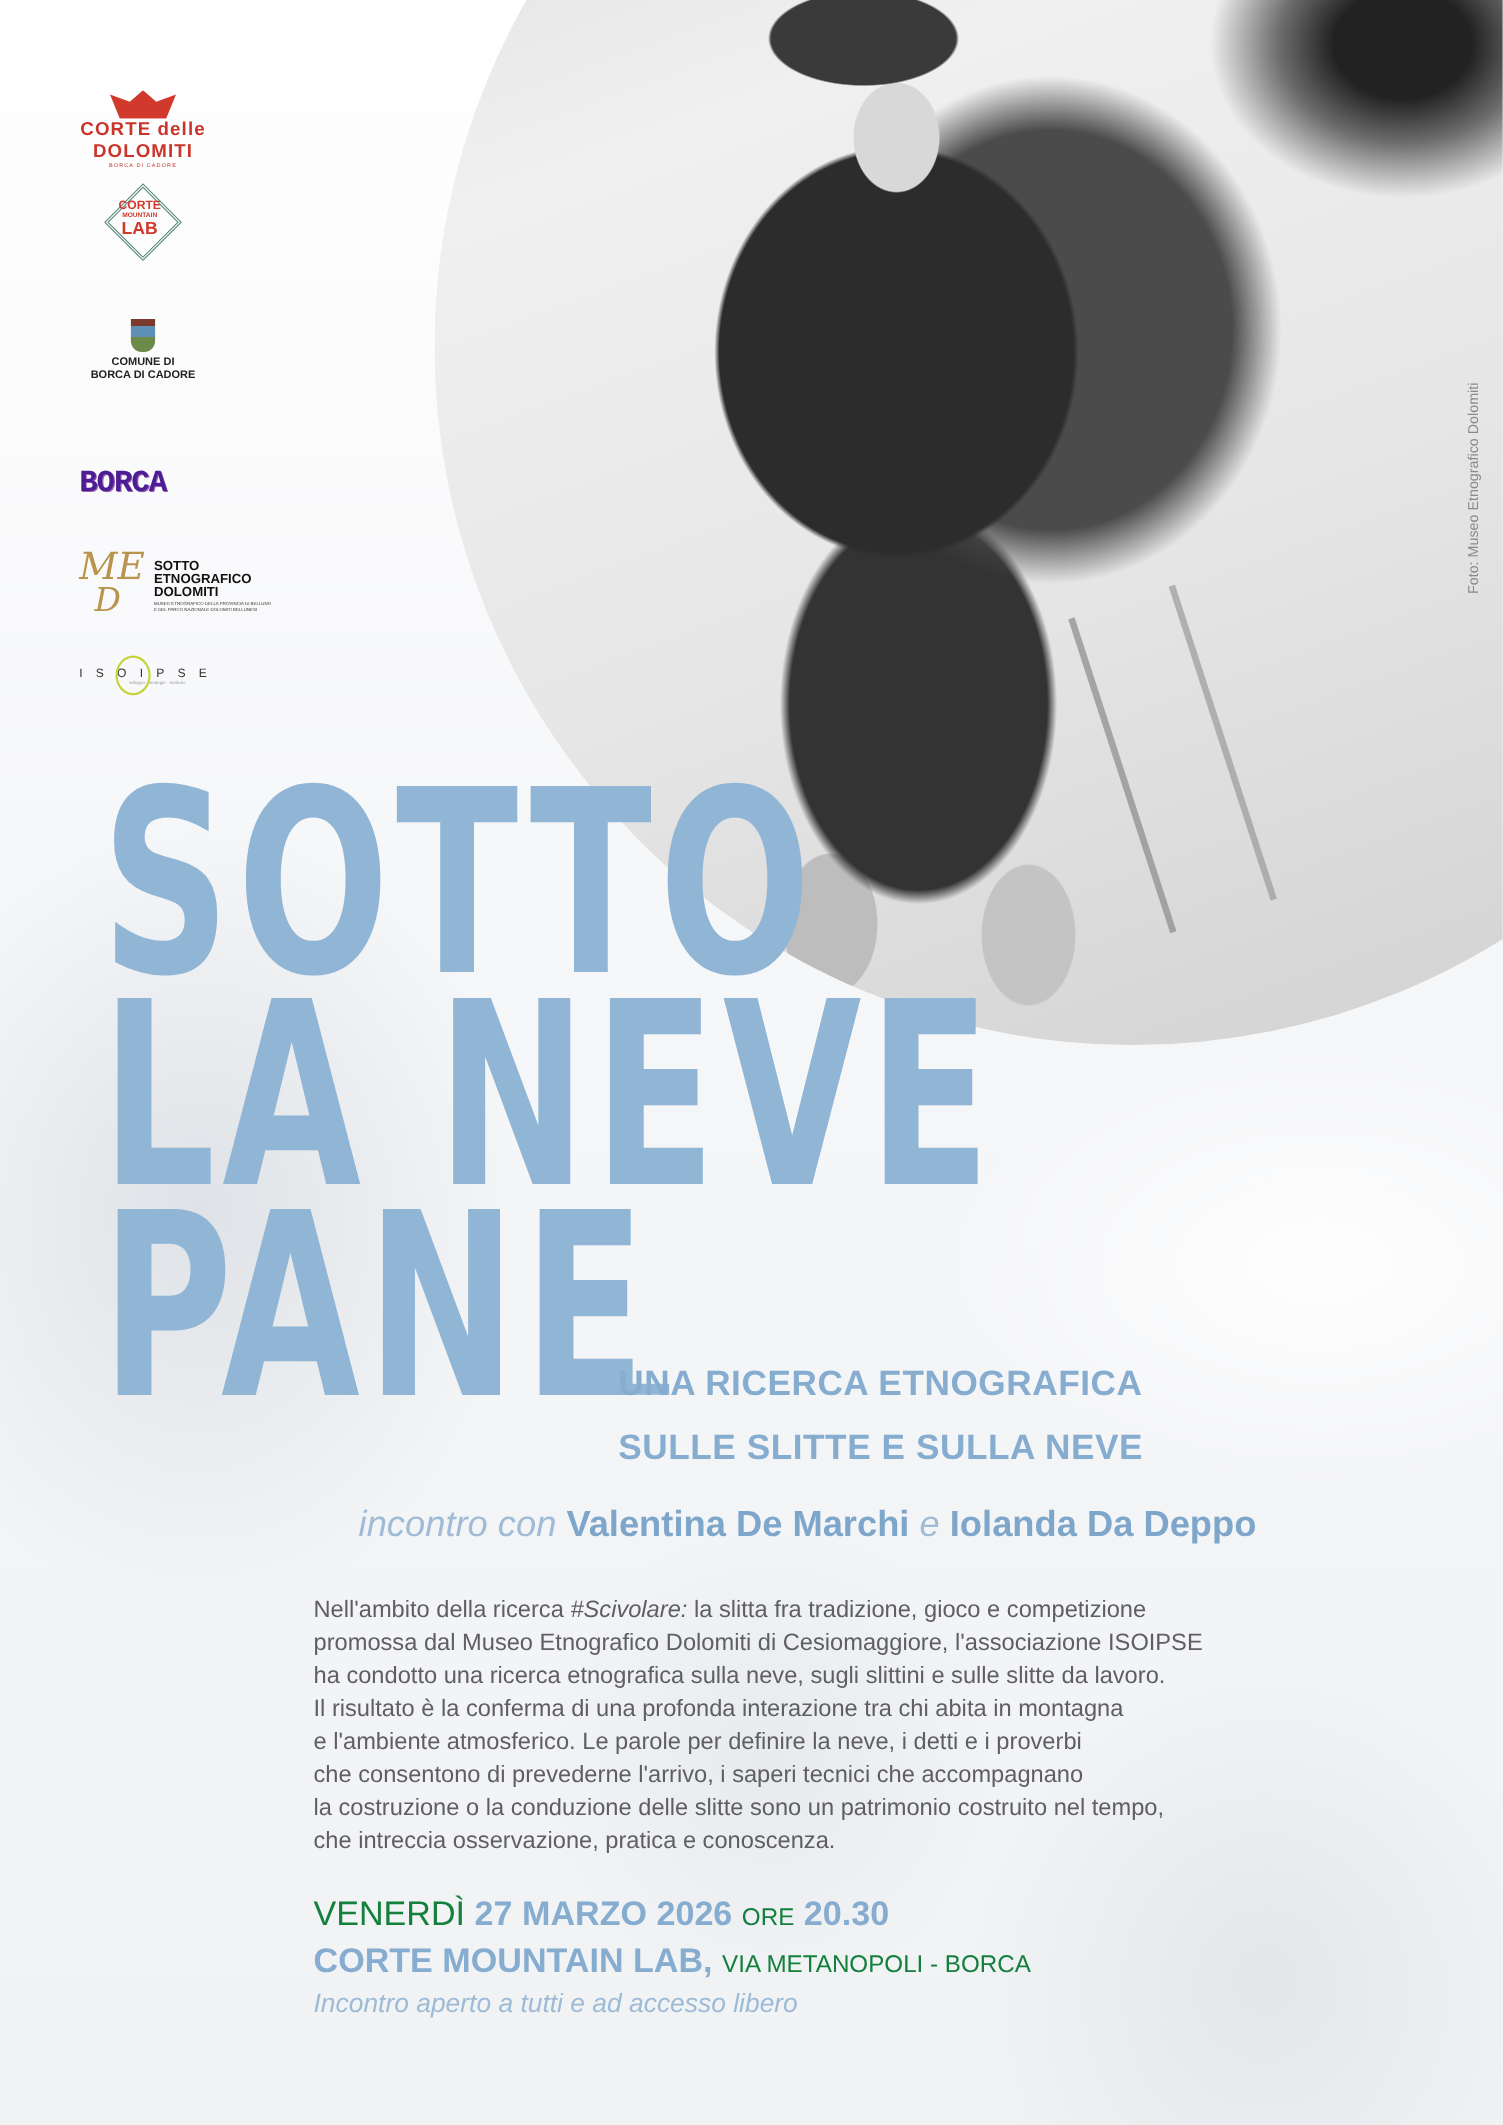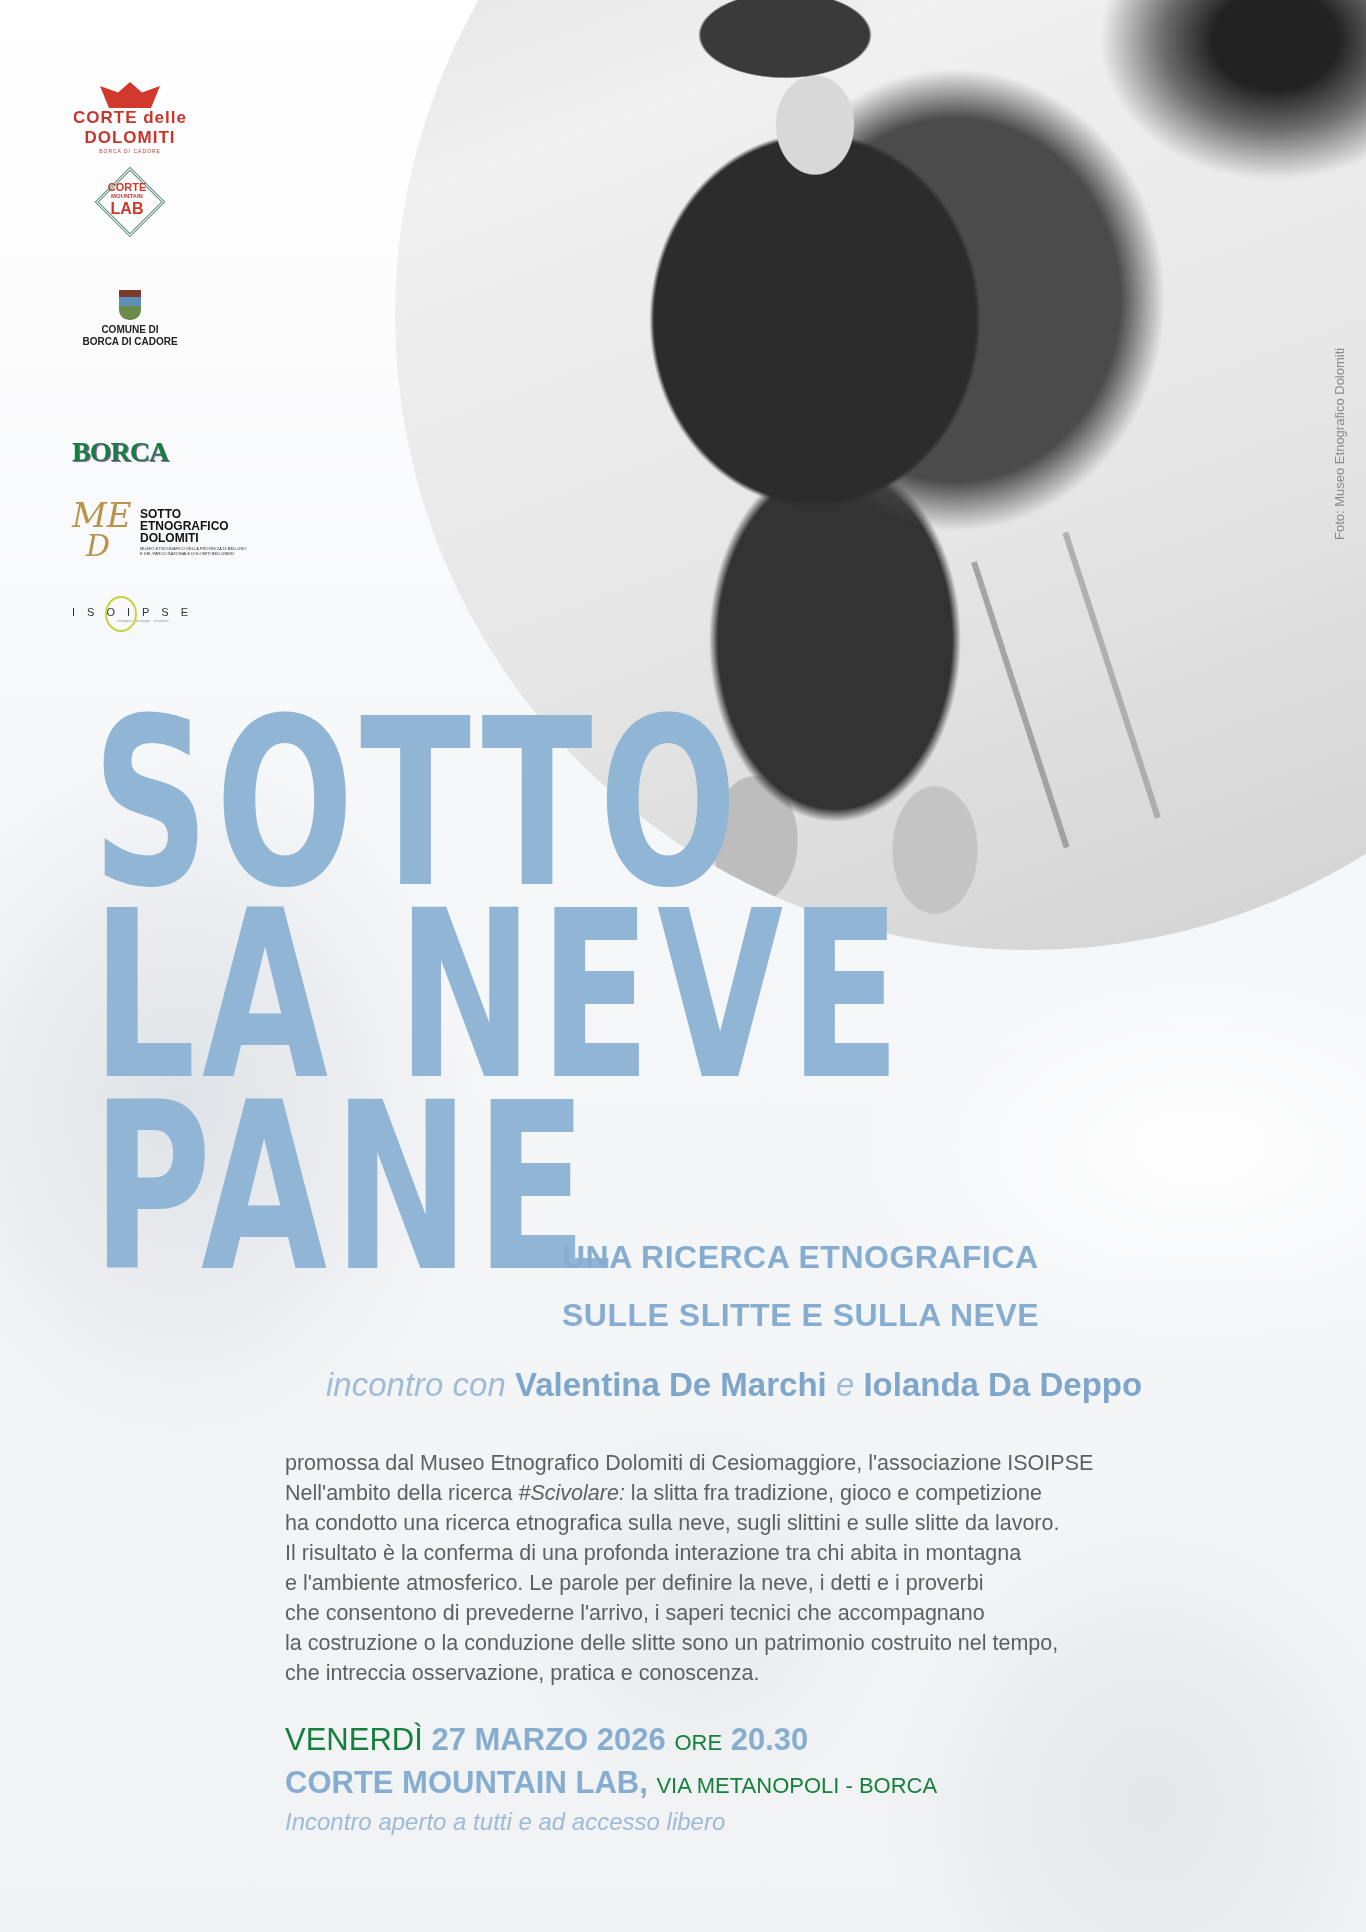--- a/index.html
+++ b/index.html
@@ -40,22 +40,22 @@
   .corte .sub { color:#c9352a; font-size:5px; letter-spacing:1px; }
   .lab { left:95px; top:167px; width:64px; height:64px;text-decoration:underline; }
   .lab .diamond { position:absolute; left:10px; top:10px; width:44px; height:44px; transform:rotate(45deg);
     border:3px double #5a8a7a; }
   .lab .txt { position:absolute; left:0; top:14px; width:64px; text-align:center; color:#d0392b;
     font-weight:bold; font-size:11px; line-height:12px; }
   .comune { left:75px; top:290px; width:110px; text-align:center; }
   .comune .crest { width:22px; height:30px; margin:0 auto 4px; border-radius:0 0 10px 10px;
     background:linear-gradient(#7a3b2e 0 22%, #5e8fb5 22% 55%, #6c8a4a 55%); }
   .comune .t { font-size:10px; font-weight:bold; color:#222; line-height:12px; }
-  .borca { left:72px; top:436px; font-size:28px; font-weight:900; color:#15803d; letter-spacing:-1px;
-    text-shadow:1px 1px 0 #9b5fb0; font-family:Liberation Serif, serif; }
+  .borca { left:72px; top:424px; font-size:28px; font-weight:900; color:#4c1d95; letter-spacing:-1px;
+    text-shadow:1px 1px 0 #9b5fb0; font-family:Liberation Mono, monospace; }
   .museo { left:72px; top:498px; width:180px; height:70px; }
   .museo .mark { position:absolute; left:0; top:0; font-family:"DejaVu Serif", serif; font-style:italic;
     font-size:34px; color:#b8944c; line-height:34px; }
   .museo .mark2 { position:absolute; left:14px; top:30px; font-family:"DejaVu Serif", serif; font-style:italic;
     font-size:30px; color:#b8944c; }
   .museo .t { position:absolute; left:68px; top:10px; font-size:12px; font-weight:bold; line-height:12px; color:#111; }
   .museo .s { position:absolute; left:68px; top:48px; font-size:4px; line-height:5px; color:#333; width:110px; }
   .isoipse { left:72px; top:606px; width:150px; }
   .isoipse .t { font-size:11px; letter-spacing:12px; color:#333; }
   .isoipse .ring { position:absolute; left:33px; top:-10px; width:28px; height:32px; border-radius:50%;
@@ -144,22 +144,22 @@
 </div>
 
 <div class="speakers">
   <span class="it">incontro con</span>
   <b>Valentina De Marchi</b>
   <span class="it">e</span>
   <b>Iolanda Da Deppo</b>
 </div>
 
 <div class="body">
+  <div><span>Nell'ambito della ricerca </span><i>#Scivolare:</i><span> la slitta fra tradizione, gioco e competizione</span></div>
   <div>promossa dal Museo Etnografico Dolomiti di Cesiomaggiore, l'associazione ISOIPSE</div>
-  <div><span>Nell'ambito della ricerca </span><i>#Scivolare:</i><span> la slitta fra tradizione, gioco e competizione</span></div>
   <div>ha condotto una ricerca etnografica sulla neve, sugli slittini e sulle slitte da lavoro.</div>
   <div>Il risultato è la conferma di una profonda interazione tra chi abita in montagna</div>
   <div>e l'ambiente atmosferico. Le parole per definire la neve, i detti e i proverbi</div>
   <div>che consentono di prevederne l'arrivo, i saperi tecnici che accompagnano</div>
   <div>la costruzione o la conduzione delle slitte sono un patrimonio costruito nel tempo,</div>
   <div>che intreccia osservazione, pratica e conoscenza.</div>
 </div>
 
 <div class="when">
   <div class="row1">

